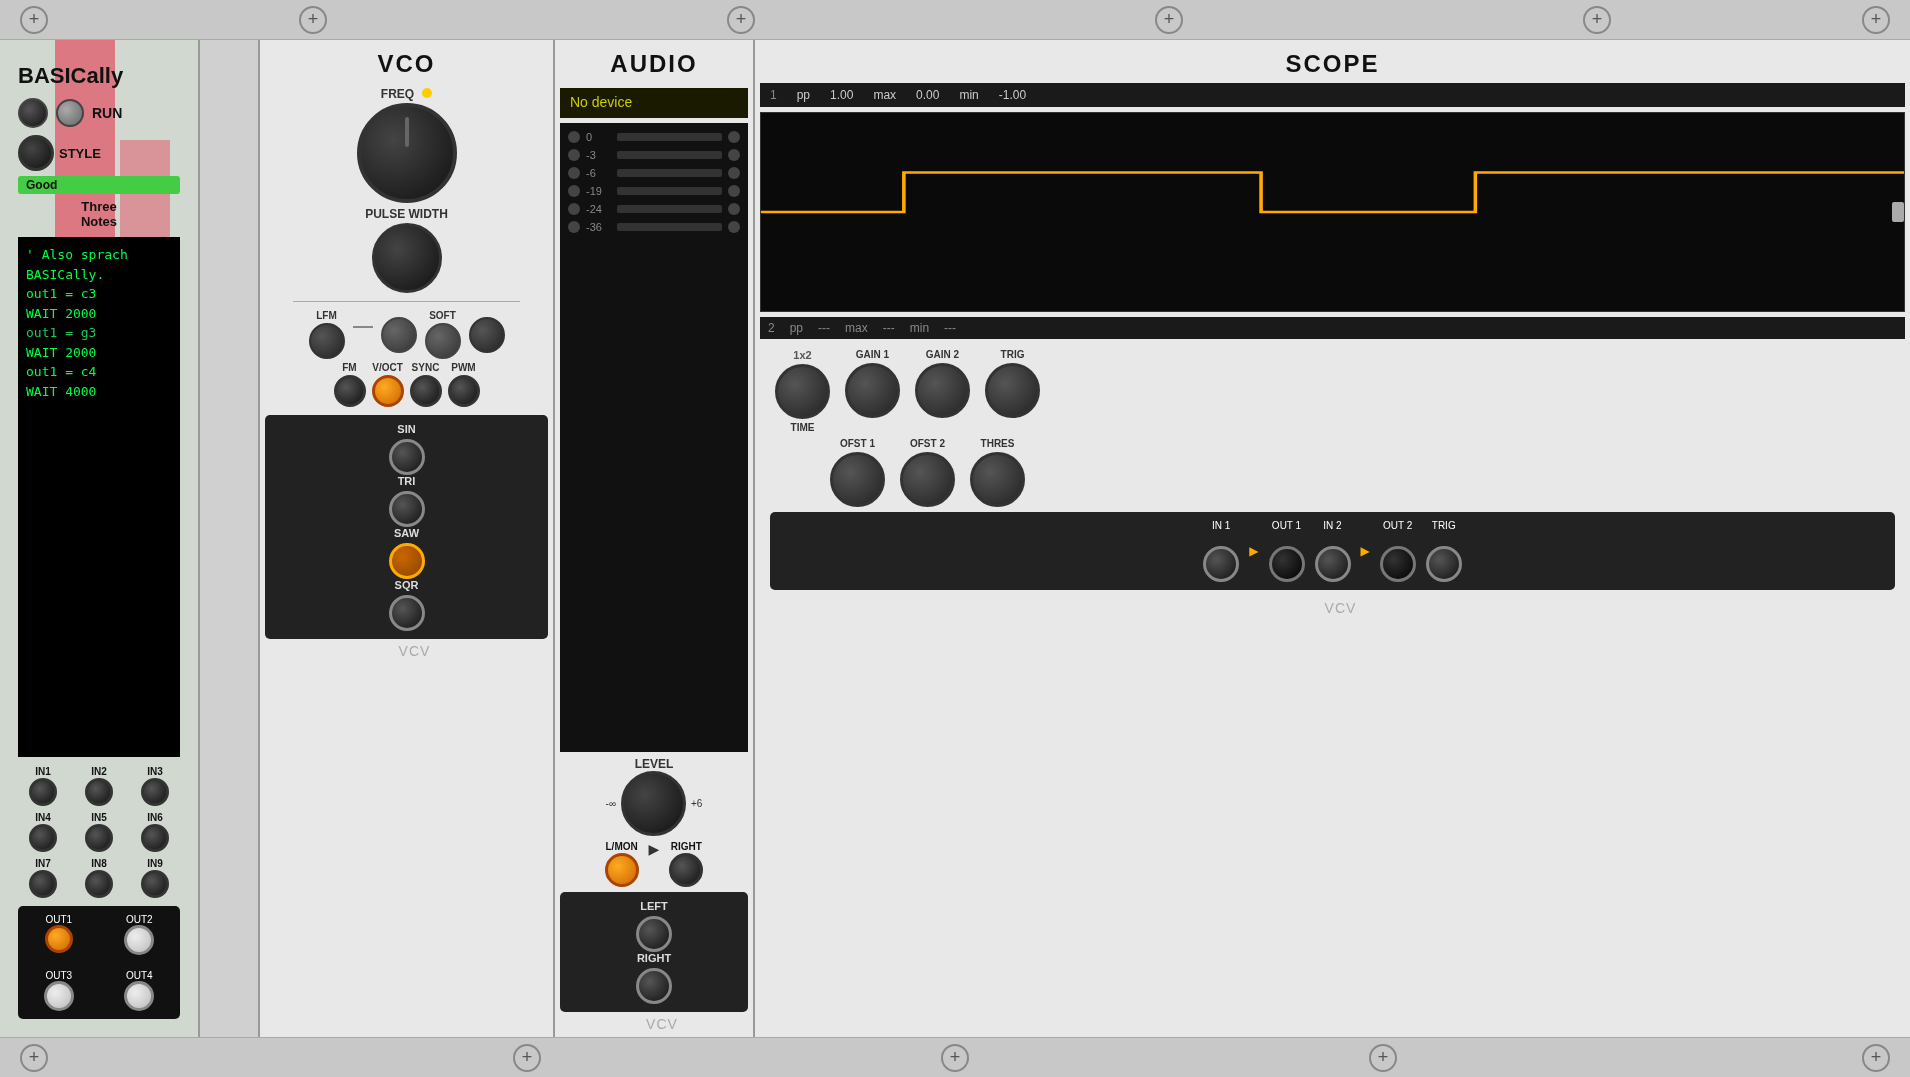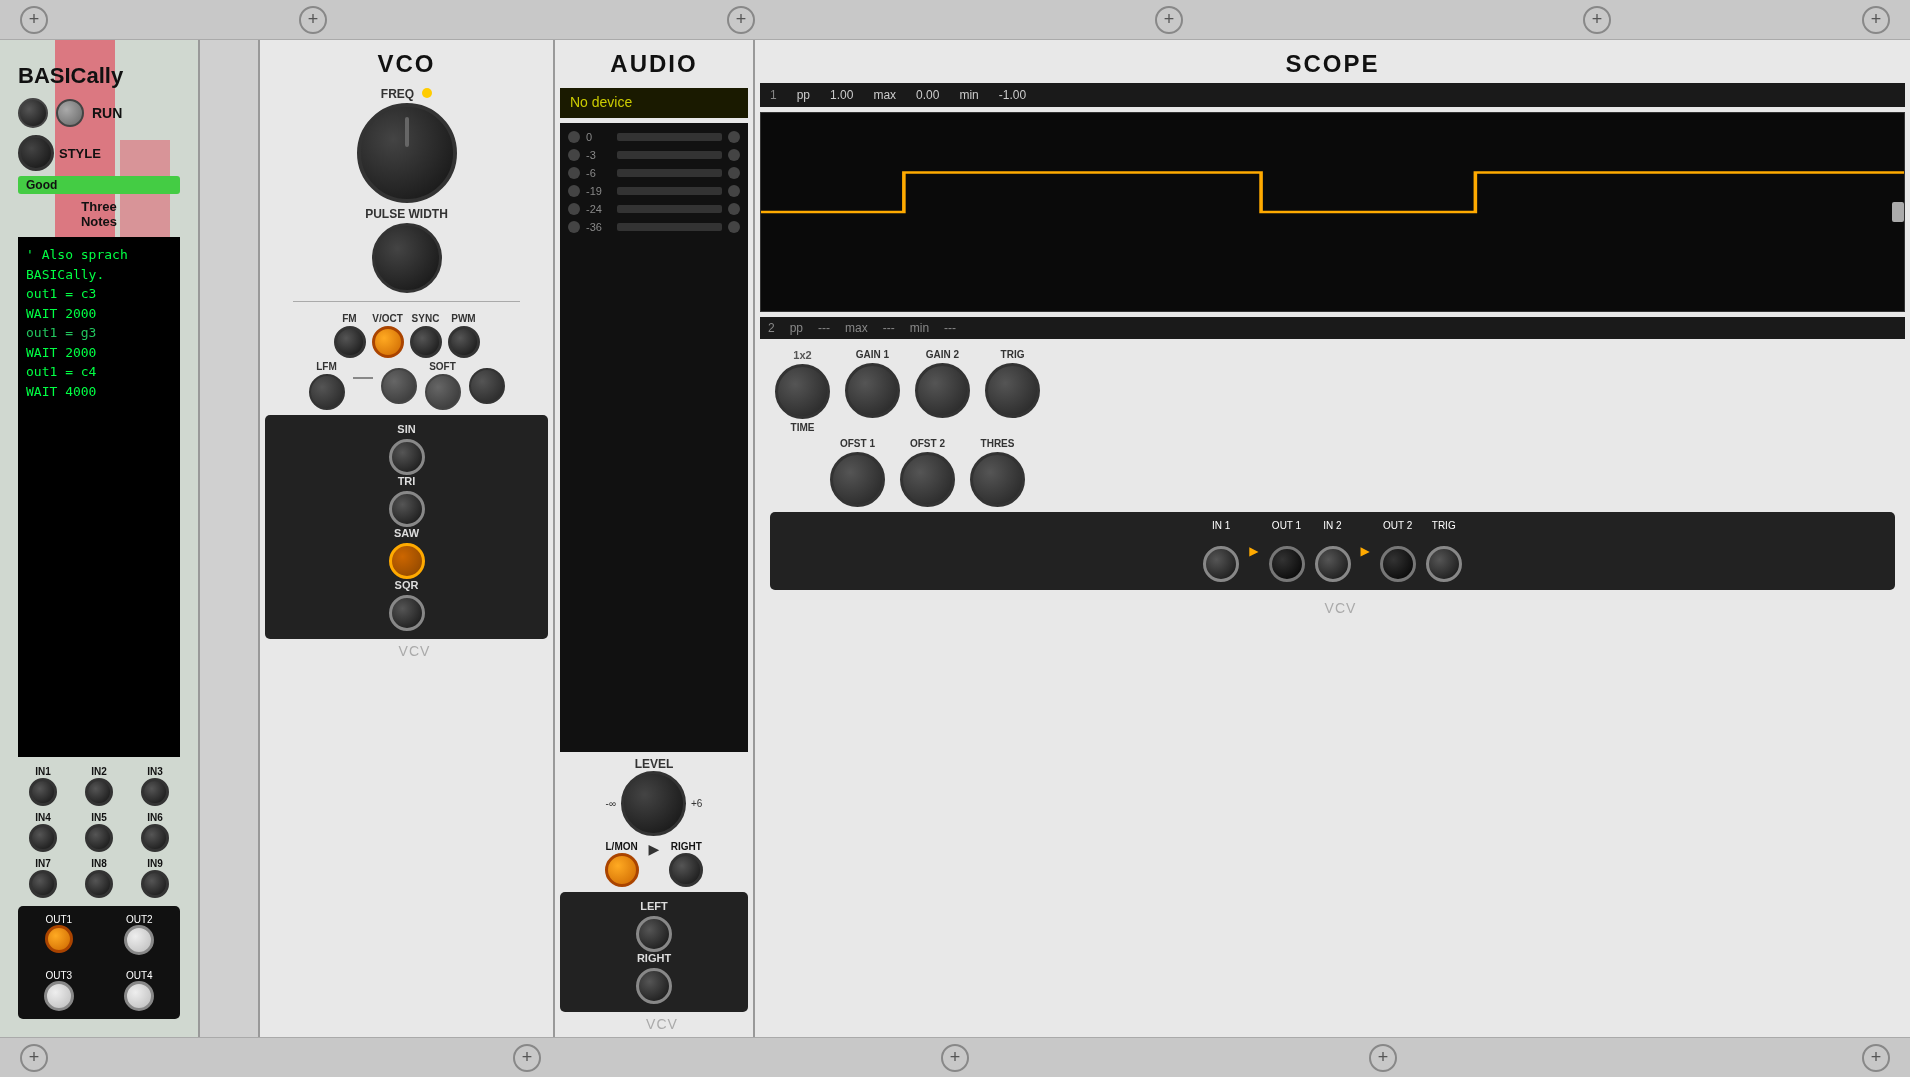--- a/index.html
+++ b/index.html
@@ -673,54 +673,54 @@
         <div class="param-label">FREQ</div>
         <div class="freq-dot"></div>
       </div>
       <div class="knob-large" style="width:100px;height:100px;"></div>
 
       <div class="param-label">PULSE WIDTH</div>
       <div class="knob-medium"></div>
 
       <hr class="divider-line">
 
+      <div style="display:flex; align-items:center; gap:8px; width:100%; justify-content:center;">
+        <div style="display:flex; flex-direction:column; align-items:center; gap:2px;">
+          <div class="col-label">LFM</div>
+          <div class="knob-tiny"></div>
+        </div>
+        <div style="width:20px; height:2px; background:#888; margin-bottom:15px;"></div>
+        <div style="display:flex; flex-direction:column; align-items:center; gap:2px;">
+          <div class="knob-tiny-dark"></div>
+        </div>
+        <div style="display:flex; flex-direction:column; align-items:center; gap:2px;">
+          <div class="col-label">SOFT</div>
+          <div class="knob-tiny-dark"></div>
+        </div>
+        <div style="display:flex; flex-direction:column; align-items:center; gap:2px;">
+          <div class="knob-tiny"></div>
+        </div>
+      </div>
+
       <div style="display:flex; gap:6px; justify-content:center; width:100%; margin:3px 0;">
         <div class="vco-col">
           <div class="col-label">FM</div>
           <div class="jack" style="width:32px;height:32px;"></div>
         </div>
         <div class="vco-col">
           <div class="col-label">V/OCT</div>
           <div class="jack jack-orange" style="width:32px;height:32px;"></div>
         </div>
         <div class="vco-col">
           <div class="col-label">SYNC</div>
           <div class="jack" style="width:32px;height:32px;"></div>
         </div>
         <div class="vco-col">
           <div class="col-label">PWM</div>
           <div class="jack" style="width:32px;height:32px;"></div>
-        </div>
-      </div>
-
-      <div style="display:flex; align-items:center; gap:8px; width:100%; justify-content:center;">
-        <div style="display:flex; flex-direction:column; align-items:center; gap:2px;">
-          <div class="col-label">LFM</div>
-          <div class="knob-tiny"></div>
-        </div>
-        <div style="width:20px; height:2px; background:#888; margin-bottom:15px;"></div>
-        <div style="display:flex; flex-direction:column; align-items:center; gap:2px;">
-          <div class="knob-tiny-dark"></div>
-        </div>
-        <div style="display:flex; flex-direction:column; align-items:center; gap:2px;">
-          <div class="col-label">SOFT</div>
-          <div class="knob-tiny-dark"></div>
-        </div>
-        <div style="display:flex; flex-direction:column; align-items:center; gap:2px;">
-          <div class="knob-tiny"></div>
         </div>
       </div>
 
       <div class="waveform-bar">
         <div class="wave-col">
           <div class="wave-label">SIN</div>
           <div class="jack-dark"></div>
         </div>
         <div class="wave-col">
           <div class="wave-label">TRI</div>

